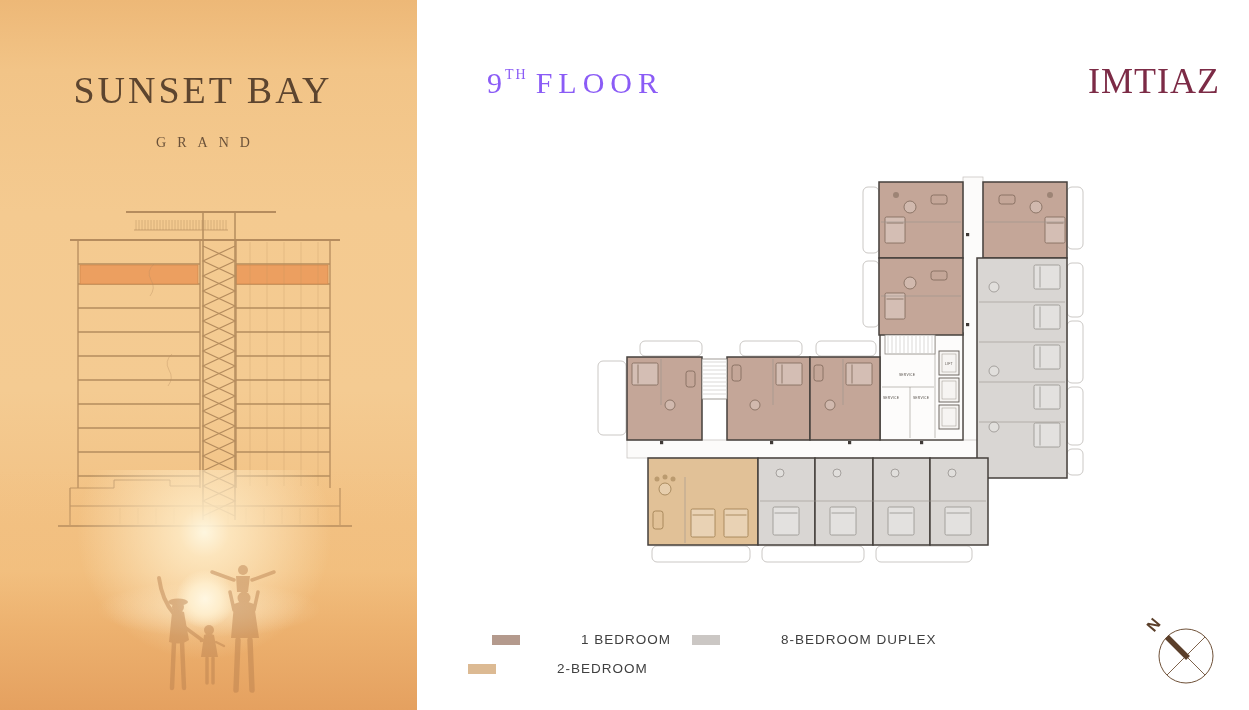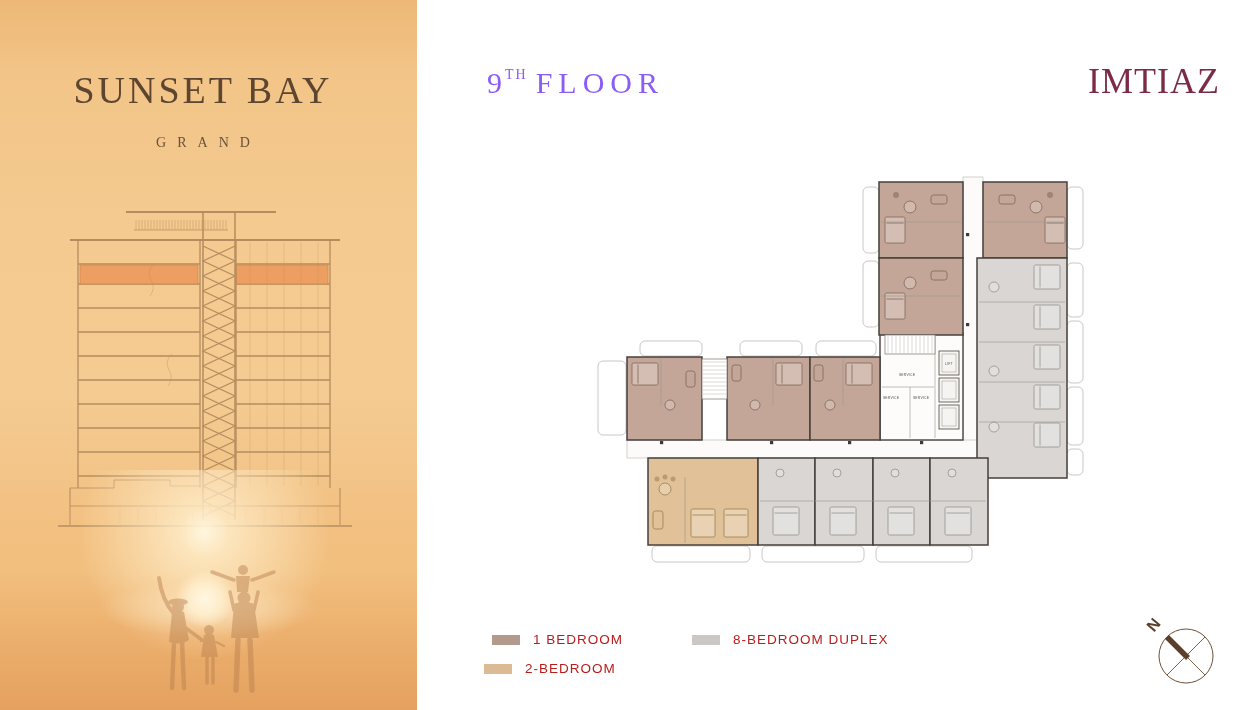--- a/index.html
+++ b/index.html
@@ -33,21 +33,21 @@
   }
   .floor-title sup{font-size:14px;letter-spacing:2px;vertical-align:14px;margin-right:8px;}
   .floor-title .word{letter-spacing:6px;}
   .dev-logo{
     position:absolute;left:1084px;top:60px;width:140px;text-align:center;
     font-family:"Liberation Serif",serif;font-weight:400;font-size:36px;letter-spacing:1px;color:#7c2b46;
   }
   
   .legend-item{position:absolute;display:flex;align-items:center;gap:13px;}
   .legend-item .sw{width:28px;height:10px;display:inline-block;}
-  .legend-item .lb{font-size:13.5px;letter-spacing:1px;color:#b91c1c;}
+  .legend-item .lb{font-size:13.5px;letter-spacing:1px;color:#404040;margin-left:48px;}
   
   #plan-wrap{position:absolute;left:590px;top:175px;width:500px;height:396px;}
   #bld-wrap{position:absolute;left:50px;top:196px;width:315px;height:336px;}
   #sil-wrap{position:absolute;left:112px;top:548px;width:200px;height:162px;}
   #compass-wrap{position:absolute;left:1140px;top:597px;width:90px;height:96px;}
   svg{display:block;}
 </style>
 </head>
 <body>
 
@@ -364,21 +364,21 @@
       <text x="301" y="224" font-size="3.4" fill="#57514b" text-anchor="middle" font-family="&quot;Liberation Sans&quot;,sans-serif" letter-spacing=".2">SERVICE</text>
       <text x="331" y="224" font-size="3.4" fill="#57514b" text-anchor="middle" font-family="&quot;Liberation Sans&quot;,sans-serif" letter-spacing=".2">SERVICE</text>
       <text x="359" y="190" font-size="3.4" fill="#57514b" text-anchor="middle" font-family="&quot;Liberation Sans&quot;,sans-serif" letter-spacing=".2">LIFT</text>
     </svg>
 </div>
 
 <div class="legend-item" style="left:492px;top:632px;">
   <span class="sw" style="background: rgb(180, 154, 141);"></span>
   <span class="lb">1 BEDROOM</span>
 </div>
-<div class="legend-item" style="left:484px;top:661px;">
+<div class="legend-item" style="left:468px;top:661px;">
   <span class="sw" style="background: rgb(220, 186, 147);"></span>
   <span class="lb">2-BEDROOM</span>
 </div>
 <div class="legend-item" style="left:692px;top:632px;">
   <span class="sw" style="background: rgb(203, 199, 196);"></span>
   <span class="lb">8-BEDROOM DUPLEX</span>
 </div>
 
 <div id="compass-wrap">
   <svg width="90" height="96" viewBox="0 0 90 96">

